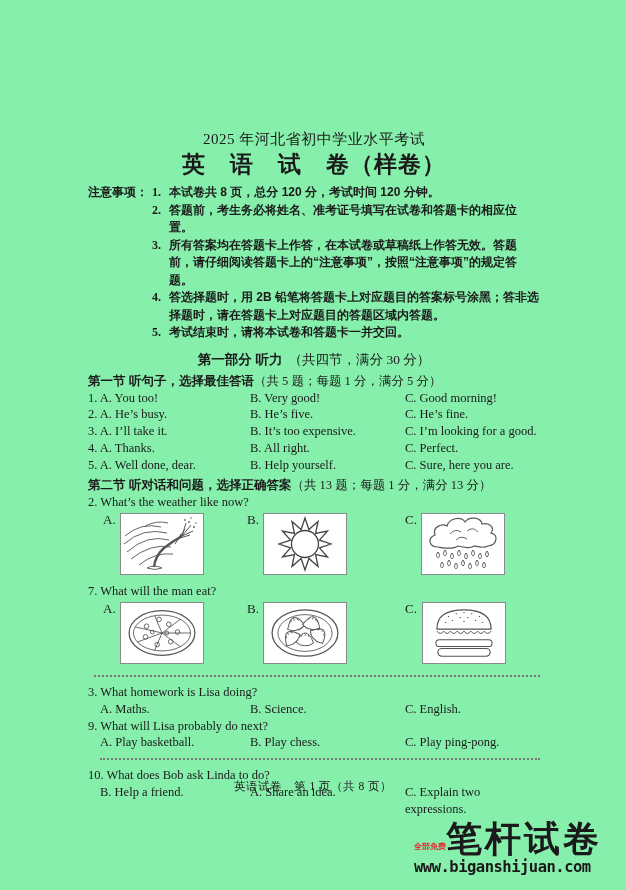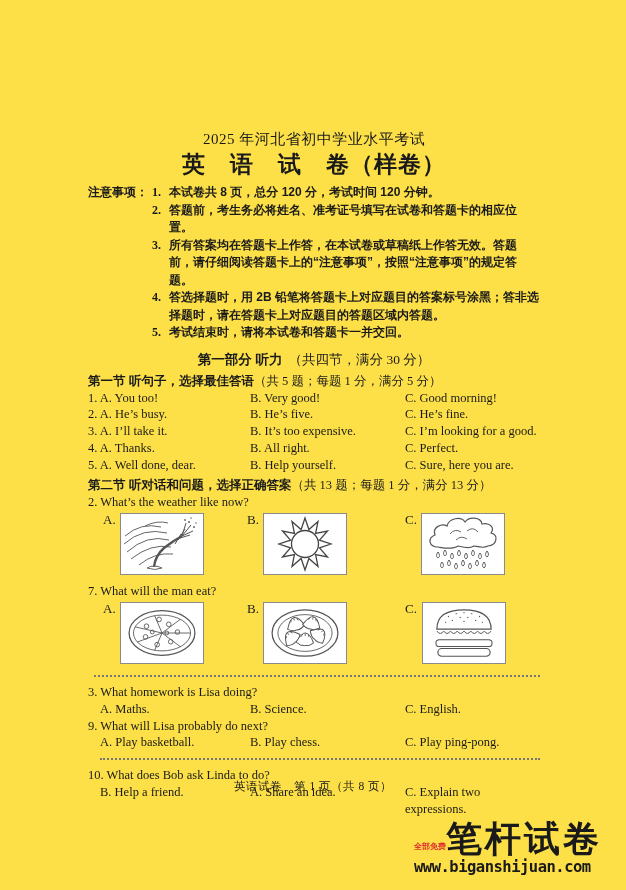--- a/index.html
+++ b/index.html
@@ -1,19 +1,19 @@
 <!DOCTYPE html>
 <html><head>
 <meta charset="utf-8">
 <style>
   * { margin:0; padding:0; box-sizing:border-box; }
   html,body { background:#e8e8e8; }
   .page {
     position:relative; width:626px; height:890px; margin:0 auto;
-    background:#fde047; color:#1a1a1a; overflow:hidden;
+    background:#86efac; color:#1a1a1a; overflow:hidden;
     font-family:"Liberation Serif","DejaVu Serif",serif;
   }
   .content { position:absolute; left:88px; top:0; width:452px; }
 
   .title1 { margin-top:130px; text-align:center; font-size:15px; letter-spacing:0.5px; }
   .title2 {
     text-align:center; font-size:23px; font-weight:bold;
     font-family:"Liberation Sans","DejaVu Sans",sans-serif; letter-spacing:1px;
   }
 

